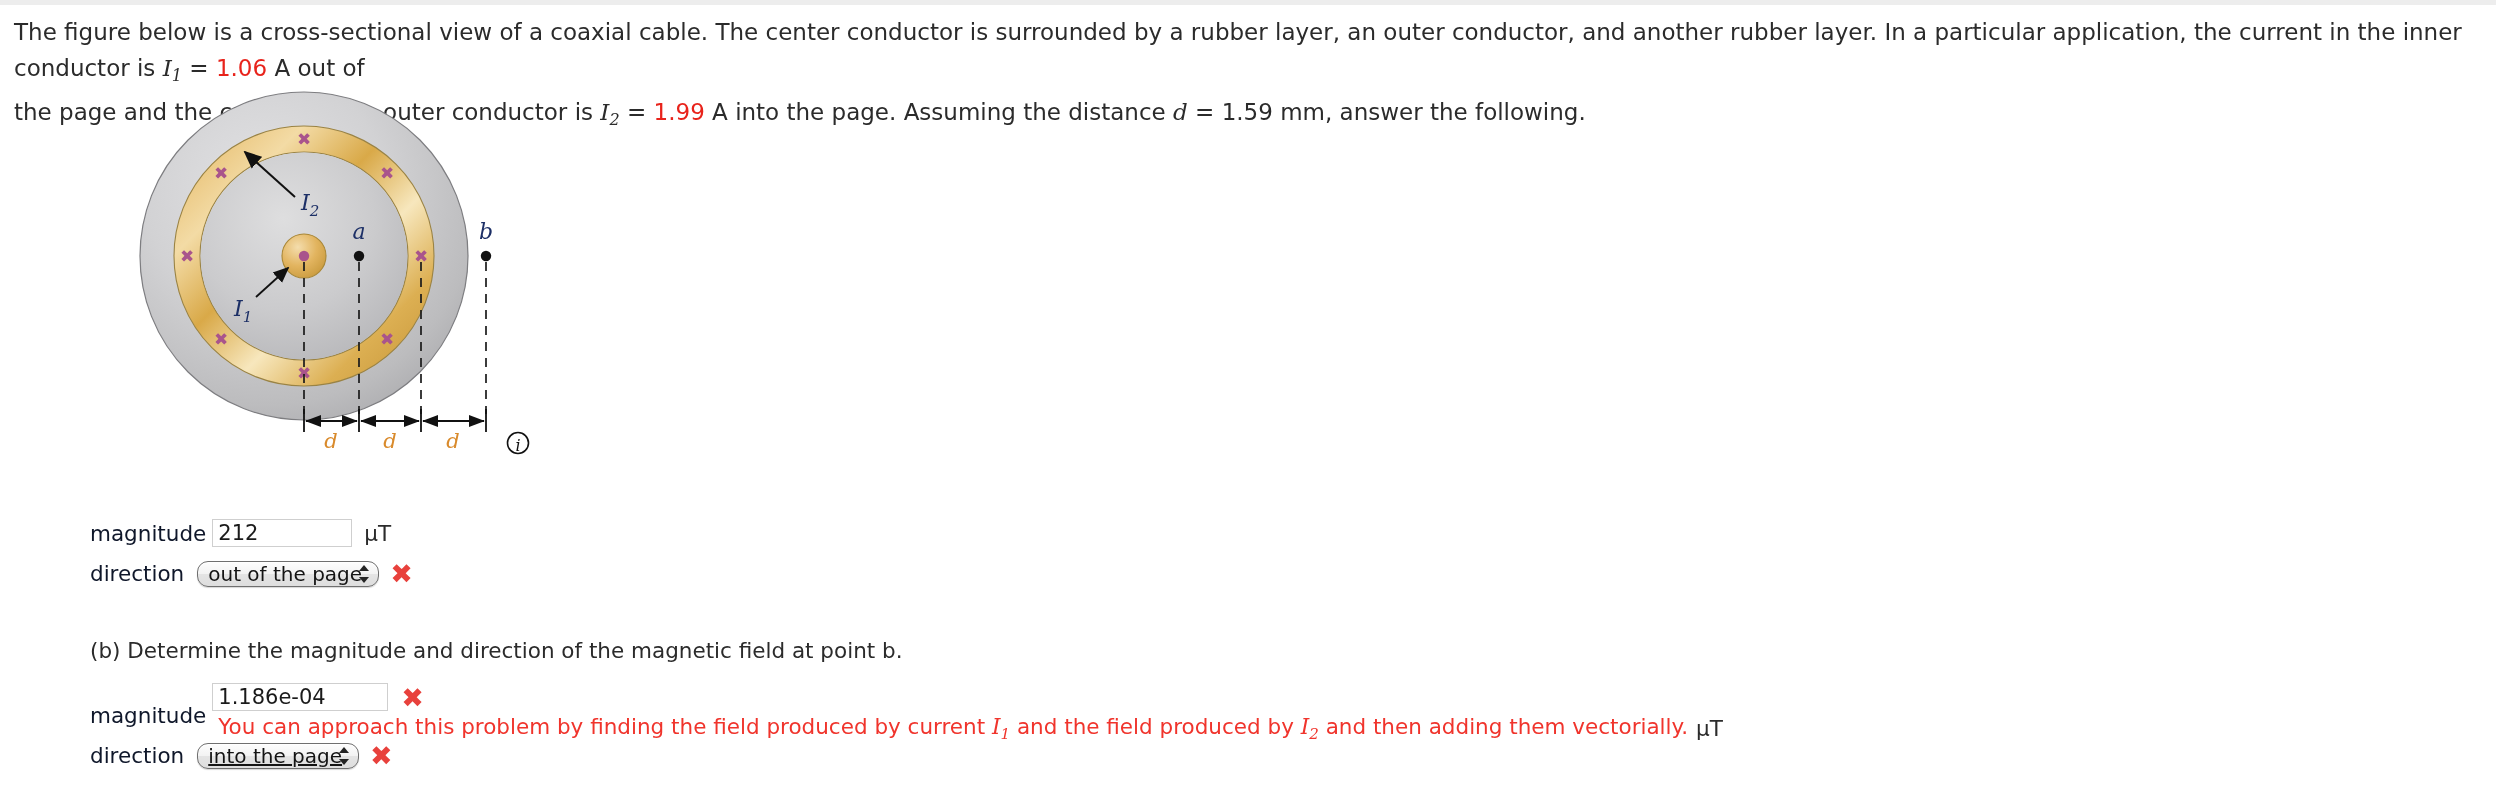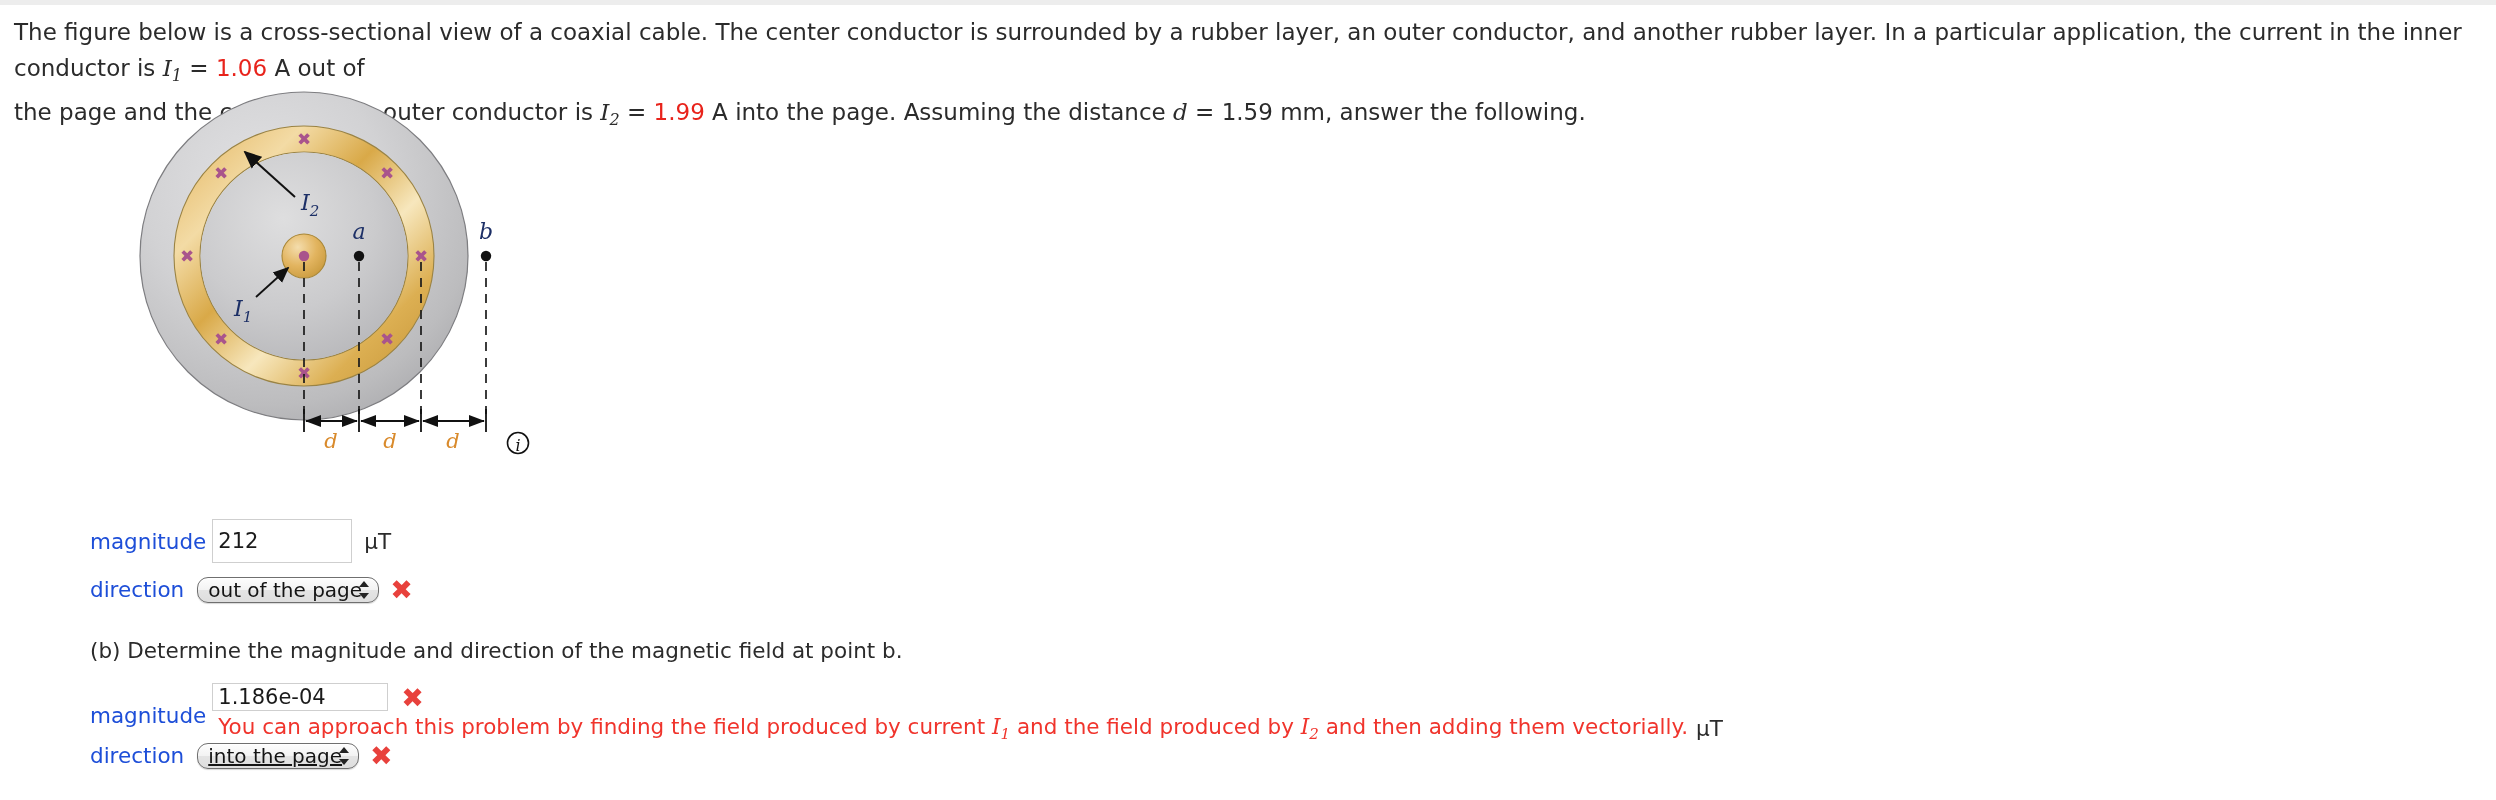--- a/index.html
+++ b/index.html
@@ -56,21 +56,21 @@
   .qblock { position: absolute; font-size: 21.5px; color: #2b2b2b; }
   .qtext { white-space: nowrap; }
 
   .row {
     display: flex;
     align-items: center;
     white-space: nowrap;
   }
   .lbl {
     font-size: 21.5px;
-    color: #1d4ed8;
+    color: #0f172a;
   }
   .ansinput {
     font-family: "DejaVu Sans", sans-serif;
     font-size: 21px;
     color: #1a1a1a;
     border: 1px solid #cfcfcf;
     background: #ffffff;
     padding: 2px 4px 3px 5px;
     box-sizing: border-box;
     outline: none;
@@ -246,21 +246,21 @@
     <circle cx="390" cy="359" r="10.5" fill="none" stroke="#111111" stroke-width="1.6"></circle>
     <text x="390" y="367" font-family="DejaVu Serif, serif" font-size="16" font-style="italic" fill="#111111" text-anchor="middle">i</text>
   </g>
 </svg>
 </div>
 
 <div class="qblock" style="left:90px; top:505px;">
 
   <div class="row" style="margin-top:14px;">
     <span class="lbl">magnitude</span>
-    <input class="ansinput" type="text" style="width: 140px; height: 44px; margin-left: 6px;" value="212">
+    <input class="ansinput" type="text" style="width: 140px; height: 28px; margin-left: 6px;" value="212">
     <span class="unit" style="margin-left:12px;">µT</span>
   </div>
 
   <div class="row" style="margin-top:13px;">
     <span class="lbl">direction</span>
     <span class="macselect" style="margin-left:13px;">
       <span>out of the page</span>
       <span class="arrows">
           <i class="up"></i>
           <i class="dn"></i>

